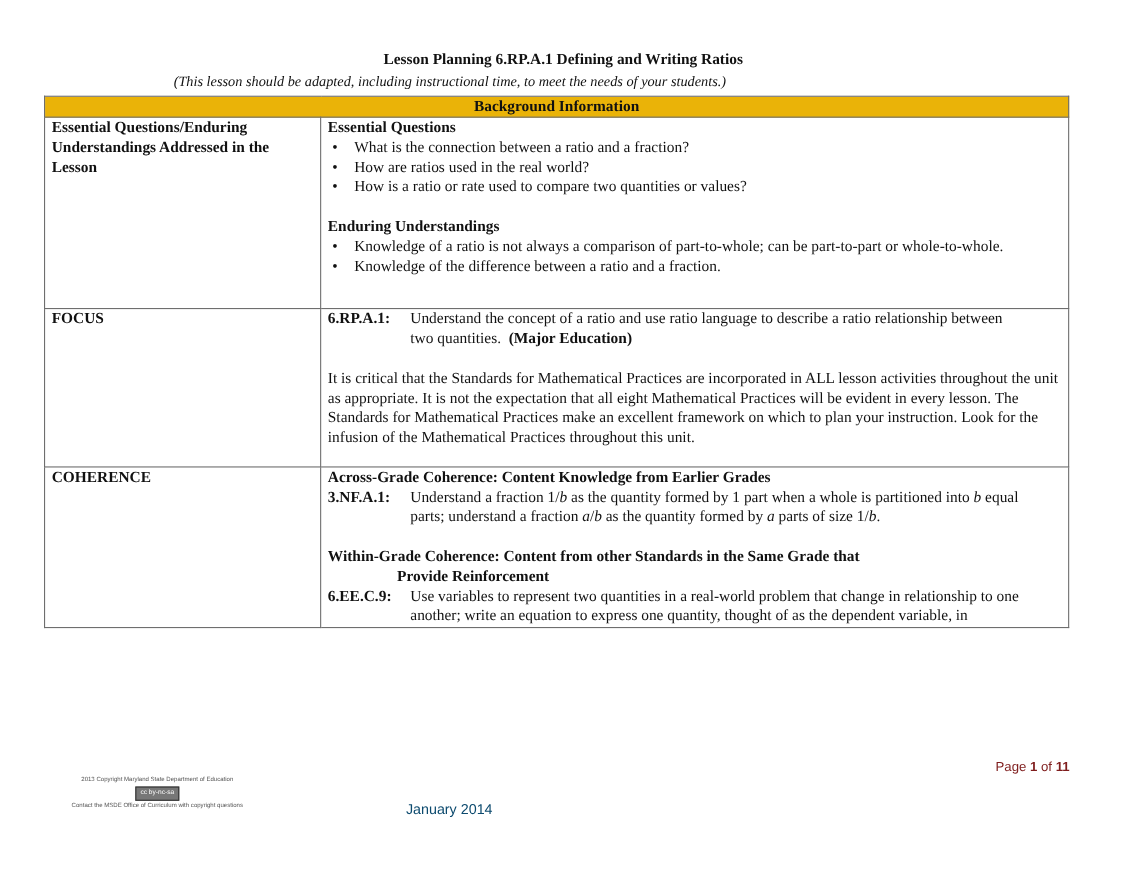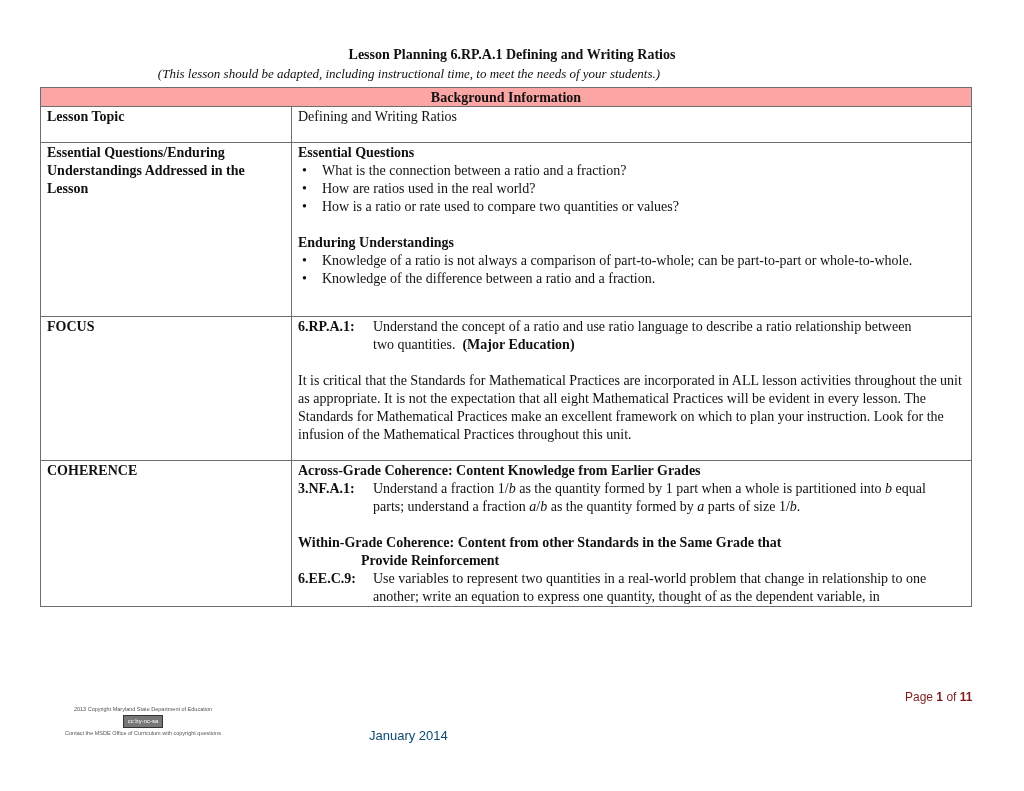--- a/index.html
+++ b/index.html
@@ -6,21 +6,21 @@
   body { width:1024px; height:791px; position:relative; overflow:hidden;
          font-family:"Liberation Serif", "DejaVu Serif", serif; color:#111; }
   .title { position:absolute; left:0; width:1024px; top:47px; text-align:center;
            font-weight:bold; font-size:14px; }
   .subtitle { position:absolute; left:0; width:818px; top:66px; text-align:center;
               font-style:italic; font-size:13px; }
   table.main { position:absolute; left:40px; top:87px; width:932px;
                border-collapse:collapse; font-size:14px; line-height:18px; }
   table.main td { border:1px solid #6e6e6e; vertical-align:top; padding:1px 6px 0 6px; }
   table.main td.label { width:238px; font-weight:bold; }
-  .hdr td { background:#fca5a5; text-align:center; font-weight:bold; height:17px; padding:0; line-height:17px; }
+  .hdr td { background:#eab308; text-align:center; font-weight:bold; height:17px; padding:0; line-height:17px; }
   .b { font-weight:bold; }
   ul.bul { margin:0; padding:0; list-style:none; }
   ul.bul li { position:relative; padding-left:24px; }
   ul.bul li::before { content:"\2022"; position:absolute; left:4px; top:0; }
   .hang { padding-left:75px; text-indent:-75px; }
   .gap { height:18px; }
   .std { display:inline-block; width:75px; text-indent:0; }
   .footer-page { position:absolute; left:905px; top:690px; font-family:"Liberation Sans","DejaVu Sans",sans-serif; font-size:12px; color:#7f1d1d; }
   .footer-date { position:absolute; left:369px; top:728px; font-family:"Liberation Sans","DejaVu Sans",sans-serif; font-size:13px; color:#0c4a6e; }
   .copy { position:absolute; left:48px; top:706px; width:190px; text-align:center;
@@ -35,24 +35,20 @@
 <div class="subtitle">(This lesson should be adapted, including instructional time, to meet the needs of your students.)</div>
 
 <table class="main">
   <tbody>
       <tr class="hdr">
     <td colspan="2">Background Information</td>
   </tr>
 
 
 
-  <tr style="height:36px;">
-    <td class="label">Lesson Topic</td>
-    <td>Defining and Writing Ratios</td>
-  </tr>
 
   <tr style="height:174px;">
     <td class="label">Essential Questions/Enduring Understandings Addressed in the Lesson</td>
     <td>
       <div class="b">Essential Questions</div>
       <ul class="bul">
         <li>What is the connection between a ratio and a fraction?</li>
         <li>How are ratios used in the real world?</li>
         <li>How is a ratio or rate used to compare two quantities or values?</li>
       </ul>

